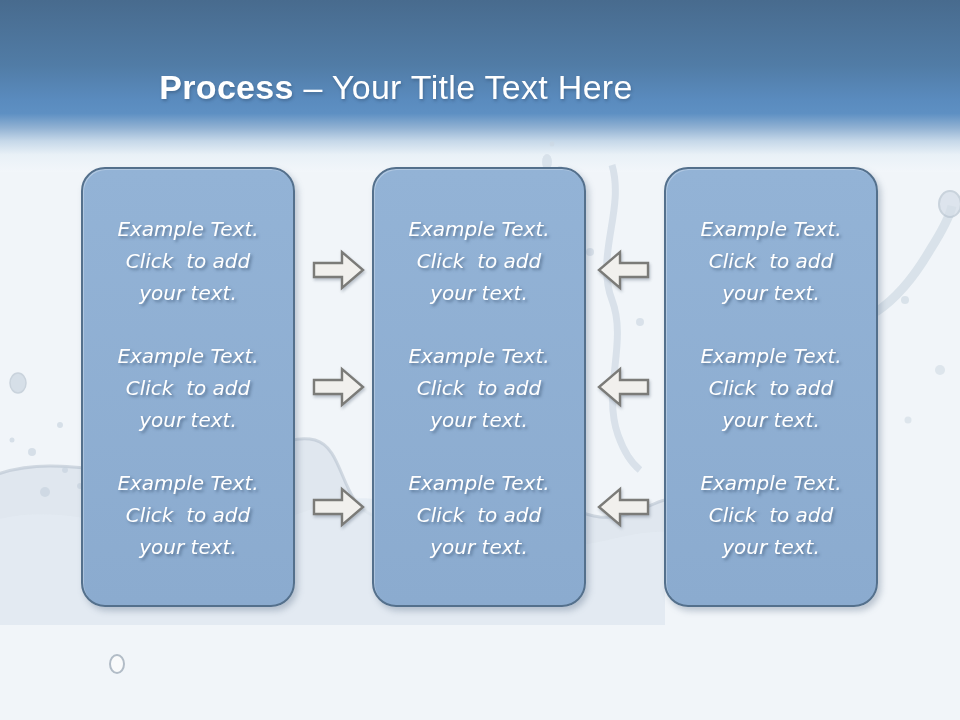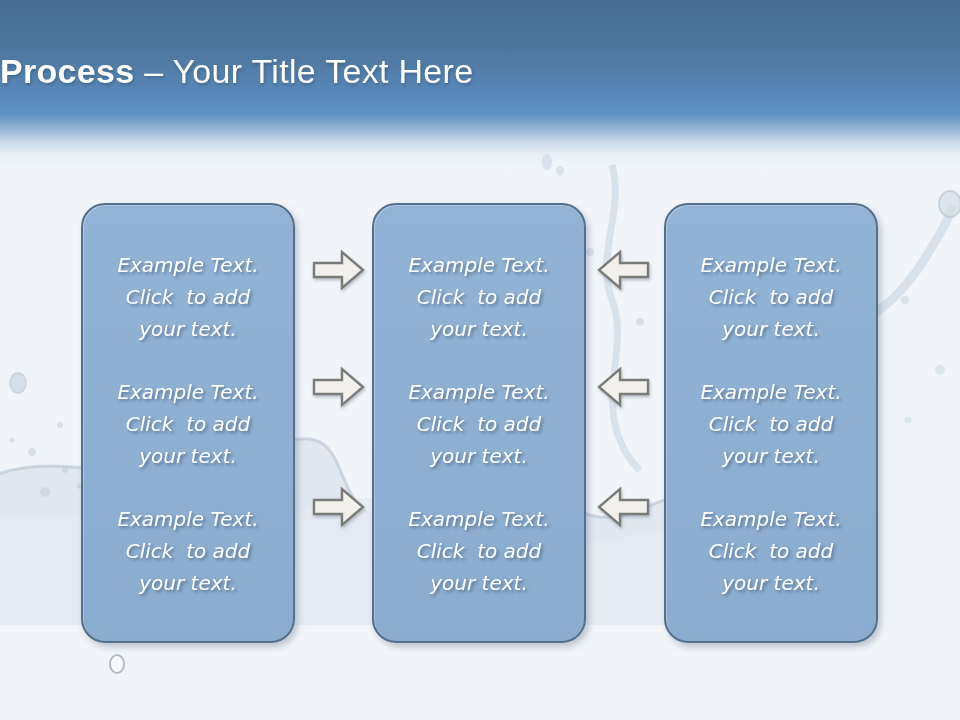--- a/index.html
+++ b/index.html
@@ -10,39 +10,38 @@
   }
   
   .header-band {
     position:absolute; top:0; left:0; width:960px; height:172px;
     background:linear-gradient(180deg,
       #486B8E 0%, #517CA6 38%, #5A8BBE 58%, #5E90C3 66%,
       #8FB0D2 74%, #C6D8E9 82%, #E9F1F7 90%, #F2F6FA 100%);
   }
   
   .title {
-    position:absolute; top:52px; left:0; width:760px; margin:0;
-    color:#FFFFFF; font-size:34px; font-weight:normal;
+    position:absolute; top:52px; left:0; width:760px; margin:16px;
+    text-align:center; color:#FFFFFF; font-size:34px; font-weight:normal;
     letter-spacing:0.3px;
     text-shadow:1px 2px 3px rgba(35,58,85,0.35);
   }
   .title-bold { font-weight:bold; }
   
   .splash { position:absolute; top:0; left:0; z-index:1; pointer-events:none; }
   
   .box {
     position:absolute; top:167px; width:214px; height:440px; z-index:2;
     box-sizing:border-box;
     border:2px solid #54708C; border-radius:24px;
     background:linear-gradient(180deg, #93B3D6 0%, #8BABCF 100%);
     box-shadow:3px 4px 6px rgba(90,110,135,0.35),
                inset 1px 1px 0 rgba(255,255,255,0.28);
     display:flex; flex-direction:column; justify-content:space-between;
     padding:44px 12px 42px 12px;
-    margin-top:36px;
   }
   .box-left   { left:81px; }
   .box-center { left:372px; }
   .box-right  { left:664px; }
   .placeholder {
     margin:0; text-align:center; white-space:pre-wrap;
     font-family:"DejaVu Sans", sans-serif;
     font-style:italic; font-size:20px; line-height:32px; color:#FFFFFF;
     text-shadow:2px 2px 3px rgba(56,82,112,0.6);
   }

